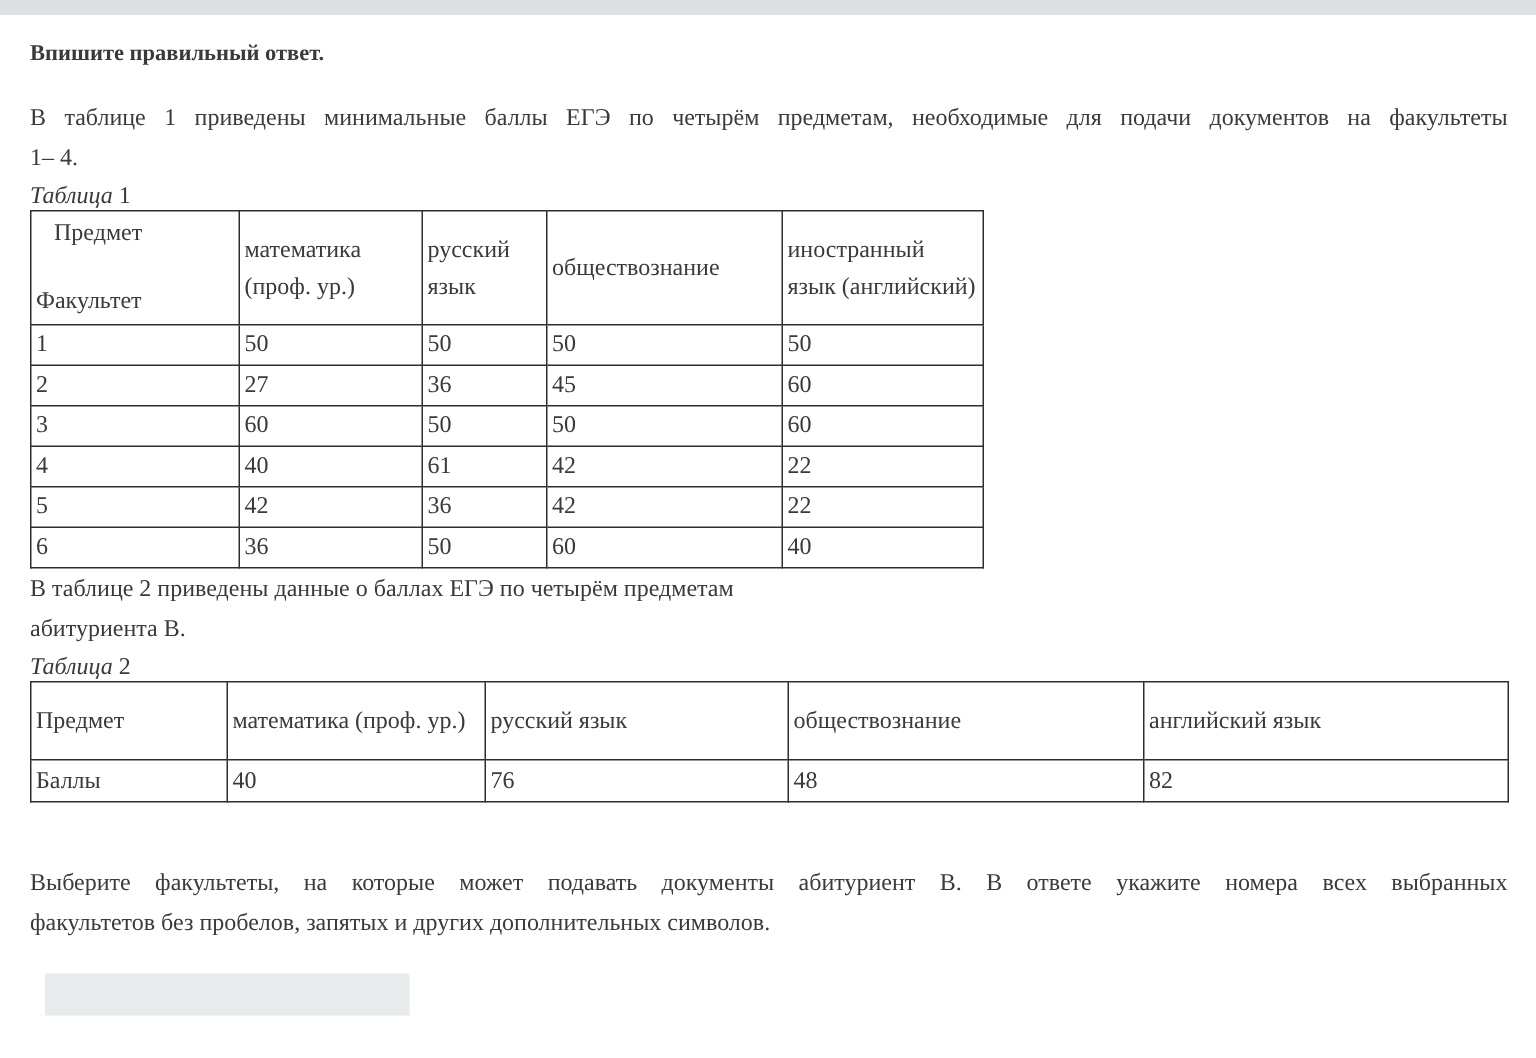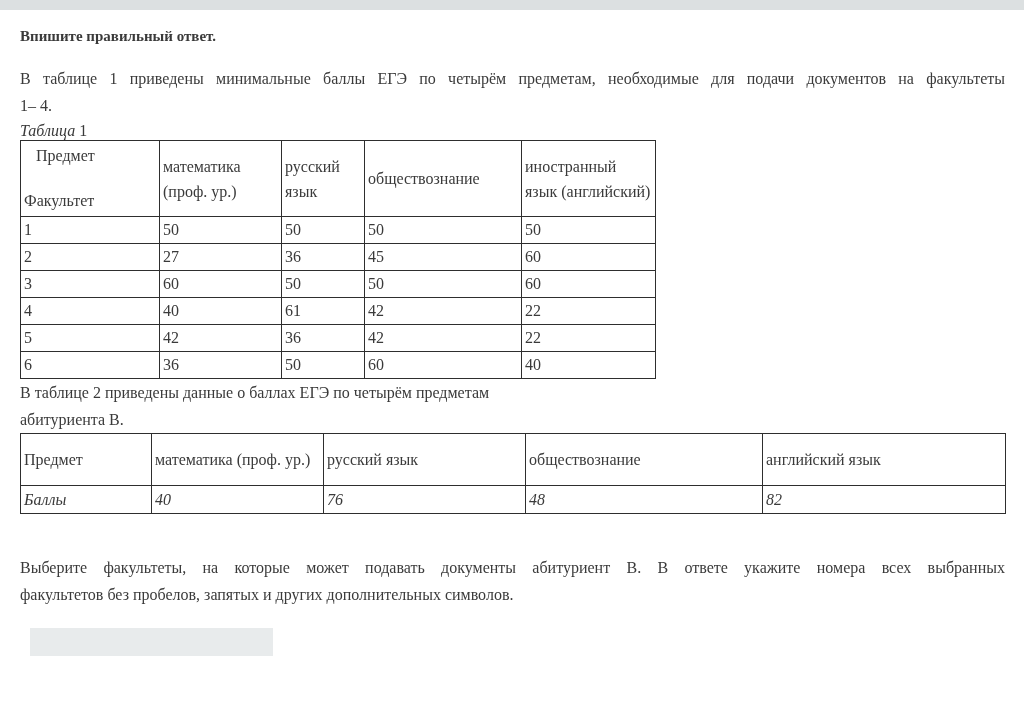--- a/index.html
+++ b/index.html
@@ -89,21 +89,20 @@
   #table2 .c5 { width: 243px; }
   #table2 thead th {
     height: 52px;
     vertical-align: middle;
     line-height: 26px;
   }
   #table2 tbody td {
     height: 28px;
     line-height: 25px;
     vertical-align: middle;
-    font-style: italic;
   }
 
   .answer-input {
     display: block;
     margin: 20px 0 0 10px;
     width: 243px;
     height: 28px;
     background: var(--answer-box-bg);
     border: none;
     outline: none;
@@ -198,20 +197,24 @@
           <td>40</td>
         </tr>
       </tbody>
   </table>
 
   <div class="para para-2">
     <span class="line">В таблице 2 приведены данные о баллах ЕГЭ по четырём предметам</span>
     <span class="line">абитуриента В.</span>
   </div>
 
+  <div class="table-caption">
+    <span class="caption-word">Таблица</span>
+    <span>2</span>
+  </div>
 
   <table id="table2">
     <colgroup>
       <col class="c1">
         <col class="c2">
         <col class="c3">
         <col class="c4">
         <col class="c5">
     </colgroup>
     <thead>

